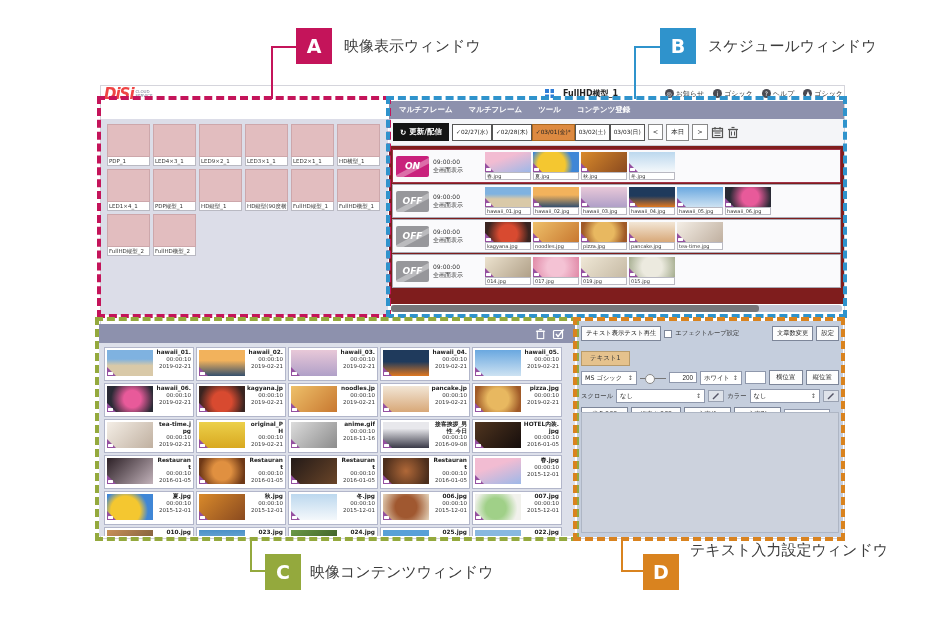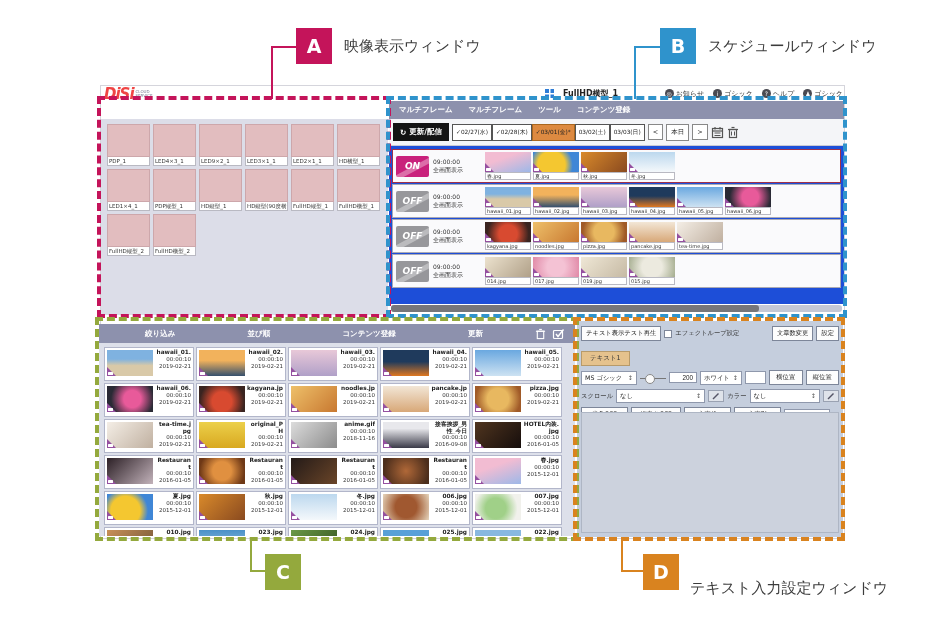--- a/index.html
+++ b/index.html
@@ -43,21 +43,21 @@
 
   
   #schedule-toolbar{left:389px;top:119px;width:455px;height:27px;background:#f4f5f8;border-bottom:1px solid #c9c9d3;
           display:flex;align-items:center;gap:3px;padding:0 4px;box-sizing:border-box;}
   .updbtn{background:#141414;color:#fff;font-size:7.5px;font-weight:bold;padding:4px 7px;display:flex;gap:3px;
           align-items:center;cursor:pointer;}
   .dtab{background:#fff;border:1px solid #555;font-size:5.8px;padding:3px 3px;white-space:nowrap;cursor:pointer;color:#222;}
   .dtab.sel{background:#dd8a41;border-color:#a9671f;}
   .navbtn{background:#fff;border:1px solid #888;font-size:6.5px;padding:3px 4px;cursor:pointer;}
   .tico{cursor:pointer;display:flex;}
-  #schedule-rows{left:389px;top:146px;width:455px;height:158px;background:#1d4ed8;padding-top:2px;box-sizing:border-box;}
+  #schedule-rows{left:389px;top:146px;width:455px;height:158px;background:#7f1d1d;padding-top:2px;box-sizing:border-box;}
   .srow{margin:1px 3px;height:34px;background:#fafafc;border:1px solid #a9a9b4;display:flex;align-items:center;
         gap:4px;padding:0 3px;box-sizing:border-box;cursor:pointer;}
   .srow.on{border:1.5px solid #a03148;}
   .badge{width:33px;height:21px;color:#fff;font-size:9px;font-weight:bold;font-style:italic;border-radius:2px;
          display:flex;align-items:center;justify-content:center;position:relative;overflow:hidden;flex:0 0 auto;}
   .badge.bon{background:#c9217c;}
   .badge.boff{background:#97979b;}
   .badge::after{content:'';position:absolute;left:-8px;top:8px;width:60px;height:5px;
          background:rgba(255,255,255,.35);transform:rotate(-28deg);}
   .stime{width:48px;font-size:6px;line-height:1.4;color:#333;flex:0 0 auto;}
@@ -112,21 +112,21 @@
   .ann-sq{width:36px;height:36px;color:#fff;font-size:19px;font-weight:bold;display:flex;align-items:center;
         justify-content:center;}
   .ann-lb{font-size:15px;color:#3c3c3c;white-space:nowrap;line-height:18px;}
   #sq-a{left:296px;top:28px;background:#c4145a;}
   #sq-b{left:660px;top:28px;background:#2f93cc;}
   #sq-c{left:265px;top:554px;background:#94a93d;}
   #sq-d{left:643px;top:554px;background:#d9831f;}
   #lb-a{left:344px;top:37px;}
   #lb-b{left:708px;top:37px;}
   #lb-c{left:310px;top:563px;}
-  #lb-d{left:690px;top:579px;}
+  #lb-d{left:690px;top:541px;}
   #ln-a-v{left:271px;top:46px;width:2px;height:53px;background:#c4145a;}
   #ln-a-h{left:271px;top:46px;width:25px;height:2px;background:#c4145a;}
   #ln-b-v{left:634px;top:46px;width:2px;height:53px;background:#2f93cc;}
   #ln-b-h{left:634px;top:46px;width:26px;height:2px;background:#2f93cc;}
   #ln-c-v{left:250px;top:538px;width:2px;height:34px;background:#94a93d;}
   #ln-c-h{left:250px;top:570px;width:15px;height:2px;background:#94a93d;}
   #ln-d-v{left:621px;top:538px;width:2px;height:34px;background:#d9831f;}
   #ln-d-h{left:621px;top:570px;width:22px;height:2px;background:#d9831f;}
 
   
@@ -474,26 +474,20 @@
             <div class="nm">015.jpg</div>
           </div>
         </div>
       </div>
     </div>
   <div class="abs" id="schedule-scrollbar">
     <div class="abs" id="schedule-scroll-thumb"></div>
   </div>
 
   <div class="abs menubar" id="content-menu-bar">
-    <span id="content-menu-items" style="display:flex;flex:1;justify-content:space-around;">
-        <span class="mitem">絞り込み</span>
-        <span class="mitem">並び順</span>
-        <span class="mitem">コンテンツ登録</span>
-        <span class="mitem">更新</span>
-      </span>
     <span class="mico">
       <span class="tico">
         <svg width="11" height="12" viewBox="0 0 12 13">
             <rect x="2.5" y="3.5" width="7" height="8" fill="none" stroke="#fff" stroke-width="1.2"></rect>
             <line x1="1" y1="3.5" x2="11" y2="3.5" stroke="#fff" stroke-width="1.2"></line>
             <line x1="4.5" y1="1.5" x2="7.5" y2="1.5" stroke="#fff" stroke-width="1.2"></line>
           </svg>
       </span>
       <span class="tico">
         <svg width="13" height="12" viewBox="0 0 13 12">
@@ -892,19 +886,20 @@
   <div class="abs conn" id="ln-c-h"></div>
   <div class="abs conn" id="ln-d-v"></div>
   <div class="abs conn" id="ln-d-h"></div>
 
   <div class="abs ann-sq" id="sq-a">A</div>
   <div class="abs ann-sq" id="sq-b">B</div>
   <div class="abs ann-sq" id="sq-c">C</div>
   <div class="abs ann-sq" id="sq-d">D</div>
   <div class="abs ann-lb" id="lb-a">映像表示ウィンドウ</div>
   <div class="abs ann-lb" id="lb-b">スケジュールウィンドウ</div>
+  <div class="abs ann-lb" id="lb-c">映像コンテンツウィンドウ</div>
   <div class="abs ann-lb" id="lb-d">テキスト入力設定ウィンドウ</div>
 
   <div class="abs frame" id="frame-a"></div>
   <div class="abs frame" id="frame-b"></div>
   <div class="abs frame" id="frame-c"></div>
   <div class="abs frame" id="frame-d"></div>
 </div>
 
 </body></html>

